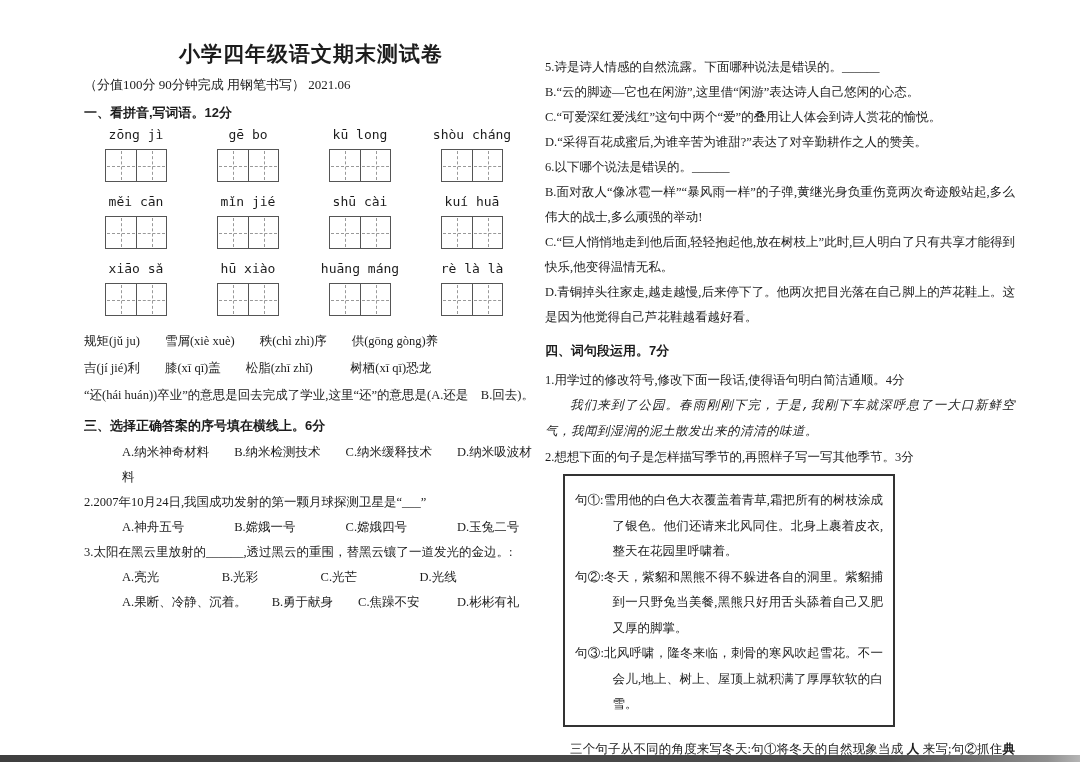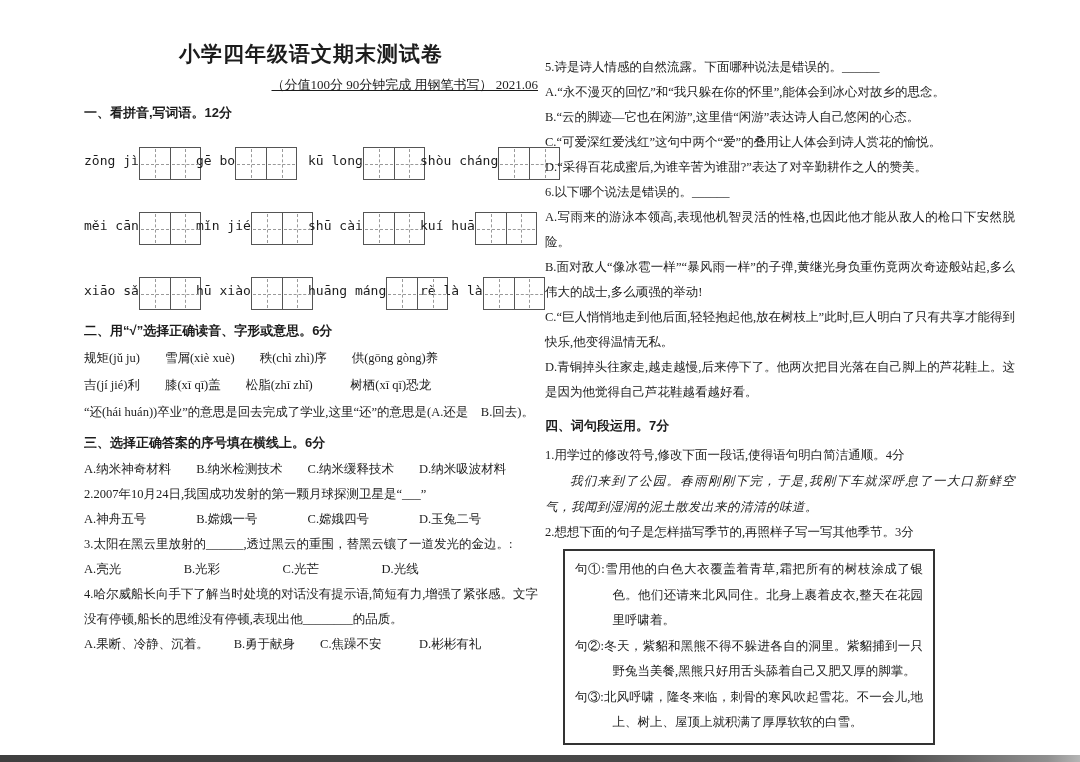--- a/index.html
+++ b/index.html
@@ -4,43 +4,43 @@
 <style>
   * { margin:0; padding:0; box-sizing:border-box; }
   html,body { width:1080px; height:762px; background:#ffffff; }
   body { font-family:"Liberation Serif", serif; color:#1c1c1c; overflow:hidden; }
   .page { position:relative; width:1080px; height:762px; background:#fff; }
 
   .col-left  { position:absolute; left:84px;  top:40px; width:454px; }
   .col-right { position:absolute; left:545px; top:55px; width:470px; font-size:12.5px; line-height:25px; text-align:justify; }
 
   .title { text-align:center; font-family:"Liberation Sans", sans-serif; font-weight:bold; font-size:21px; letter-spacing:1px; margin-bottom:8px; }
-  .subtitle { text-align:right; font-size:13px; margin-bottom:10px;text-decoration:underline; }
+  .subtitle { text-align:left; font-size:13px; margin-bottom:10px; }
 
   h2.sec { font-family:"Liberation Sans", sans-serif; font-weight:bold; font-size:13px; margin:8px 0 5px; }
 
   
   .prow { display:flex; gap:8px; margin:2px 0 12px; }
-  .pgroup { width:104px; display:flex; flex-direction:row; align-items:center;margin-top:20px; }
+  .pgroup { width:104px; display:flex; flex-direction:column; align-items:center; }
   .pin { font-family:"DejaVu Sans Mono", monospace; font-size:13px; margin-bottom:7px; white-space:nowrap; }
   .grid2 { display:flex; border:1.6px solid #555; background:#fff; }
   .cell { width:30px; height:31px; position:relative; }
   .cell + .cell { border-left:1.6px solid #555; }
   .cell::before { content:""; position:absolute; left:1px; right:1px; top:50%; border-top:1px dashed #999; }
   .cell::after  { content:""; position:absolute; top:1px; bottom:1px; left:50%; border-left:1px dashed #999; }
 
   .line { font-size:12.5px; line-height:27px; }
   .stem { font-size:12.5px; line-height:25px; text-align:justify; }
-  .opts { font-size:12.5px; line-height:25px; white-space:pre-wrap; }
+  .opts { font-size:12.5px; line-height:25px; white-space:pre-wrap;margin-left:38px; }
 
   .opt { display:block; }
 
-  .kaiti { font-style:italic; text-indent:2em; line-height:26px; letter-spacing:0.5px; }
-
-  .sbox { border:2px solid #333; margin:4px 8px 10px 18px; width:372px; padding:6px 10px 7px; line-height:25.5px; }
+  .kaiti { font-style:italic; text-indent:2em; line-height:26px; letter-spacing:0.5px;font-family:Liberation Mono, monospace; }
+
+  .sbox { border:2px solid #333; margin:4px 8px 10px 18px; width:332px; padding:12px 10px 7px; line-height:25.5px; }
   .boxsent { padding-left:3em; text-indent:-3em; text-align:justify; }
   .blabel { }
 
   .summary { text-indent:2em; margin-top:6px; }
   .u { font-weight:bold; text-decoration:underline; text-underline-offset:3px; }
 
   .scan-edge-bottom { position:absolute; left:0; right:0; bottom:0; height:7px;
     background:linear-gradient(90deg,#3f3f3f,#4c4c4c 82%,#8f8f8f 97%,#b5b5b5); }
 </style>
 </head>
@@ -141,49 +141,45 @@
       </div>
       <div class="pgroup">
         <div class="pin">rè là là</div>
         <div class="grid2">
             <div class="cell"></div>
             <div class="cell"></div>
           </div>
       </div>
     </div>
 
-    <h2 class="sec">二、用“√”选择正确读音、字形或意思。6分</h2>
     <p class="line">规矩(jǔ ju)　　雪屑(xiè xuè)　　秩(chì zhì)序　　供(gōng gòng)养</p>
     <p class="line">吉(jí jié)利　　膝(xī qī)盖　　松脂(zhī zhǐ)　　　树栖(xī qī)恐龙</p>
     <p class="line">“还(hái huán))卒业”的意思是回去完成了学业,这里“还”的意思是(A.还是　B.回去)。</p>
 
     <h2 class="sec">三、选择正确答案的序号填在横线上。6分</h2>
 
     <p class="opts">A.纳米神奇材料　　B.纳米检测技术　　C.纳米缓释技术　　D.纳米吸波材料</p>
 
     <p class="stem">2.2007年10月24日,我国成功发射的第一颗月球探测卫星是“___”</p>
     <p class="opts">A.神舟五号　　　　B.嫦娥一号　　　　C.嫦娥四号　　　　D.玉兔二号</p>
 
     <p class="stem">3.太阳在黑云里放射的______,透过黑云的重围，替黑云镶了一道发光的金边。:</p>
     <p class="opts">A.亮光　　　　　B.光彩　　　　　C.光芒　　　　　D.光线</p>
 
-    <p class="stem">4.哈尔威船长向手下了解当时处境的对话没有提示语,简短有力,增强了紧张感。文字没有停顿,船长的思维没有停顿,表现出他________的品质。</p>
     <p class="opts">A.果断、冷静、沉着。　　B.勇于献身　　C.焦躁不安　　　D.彬彬有礼</p>
   </div>
 
   <div class="col-right">
 
     <p class="stem">5.诗是诗人情感的自然流露。下面哪种说法是错误的。______</p>
-    <span class="opt">A.“永不漫灭的回忆”和“我只躲在你的怀里”,能体会到冰心对故乡的思念。</span>
     <span class="opt">B.“云的脚迹—它也在闲游”,这里借“闲游”表达诗人自己悠闲的心态。</span>
     <span class="opt">C.“可爱深红爱浅红”这句中两个“爱”的叠用让人体会到诗人赏花的愉悦。</span>
     <span class="opt">D.“采得百花成蜜后,为谁辛苦为谁甜?”表达了对辛勤耕作之人的赞美。</span>
 
     <p class="stem">6.以下哪个说法是错误的。______</p>
-    <span class="opt">A.写雨来的游泳本领高,表现他机智灵活的性格,也因此他才能从敌人的枪口下安然脱险。</span>
     <span class="opt">B.面对敌人“像冰雹一样”“暴风雨一样”的子弹,黄继光身负重伤竟两次奇迹般站起,多么伟大的战士,多么顽强的举动!</span>
     <span class="opt">C.“巨人悄悄地走到他后面,轻轻抱起他,放在树枝上”此时,巨人明白了只有共享才能得到快乐,他变得温情无私。</span>
     <span class="opt">D.青铜掉头往家走,越走越慢,后来停下了。他两次把目光落在自己脚上的芦花鞋上。这是因为他觉得自己芦花鞋越看越好看。</span>
 
     <h2 class="sec">四、词句段运用。7分</h2>
     <p class="stem">1.用学过的修改符号,修改下面一段话,使得语句明白简洁通顺。4分</p>
     <p class="kaiti">我们来到了公园。春雨刚刚下完，于是,我刚下车就深呼息了一大口新鲜空气，我闻到湿润的泥土散发出来的清清的味道。</p>
     <p class="stem">2.想想下面的句子是怎样描写季节的,再照样子写一写其他季节。3分</p>
 
     <div class="sbox">

